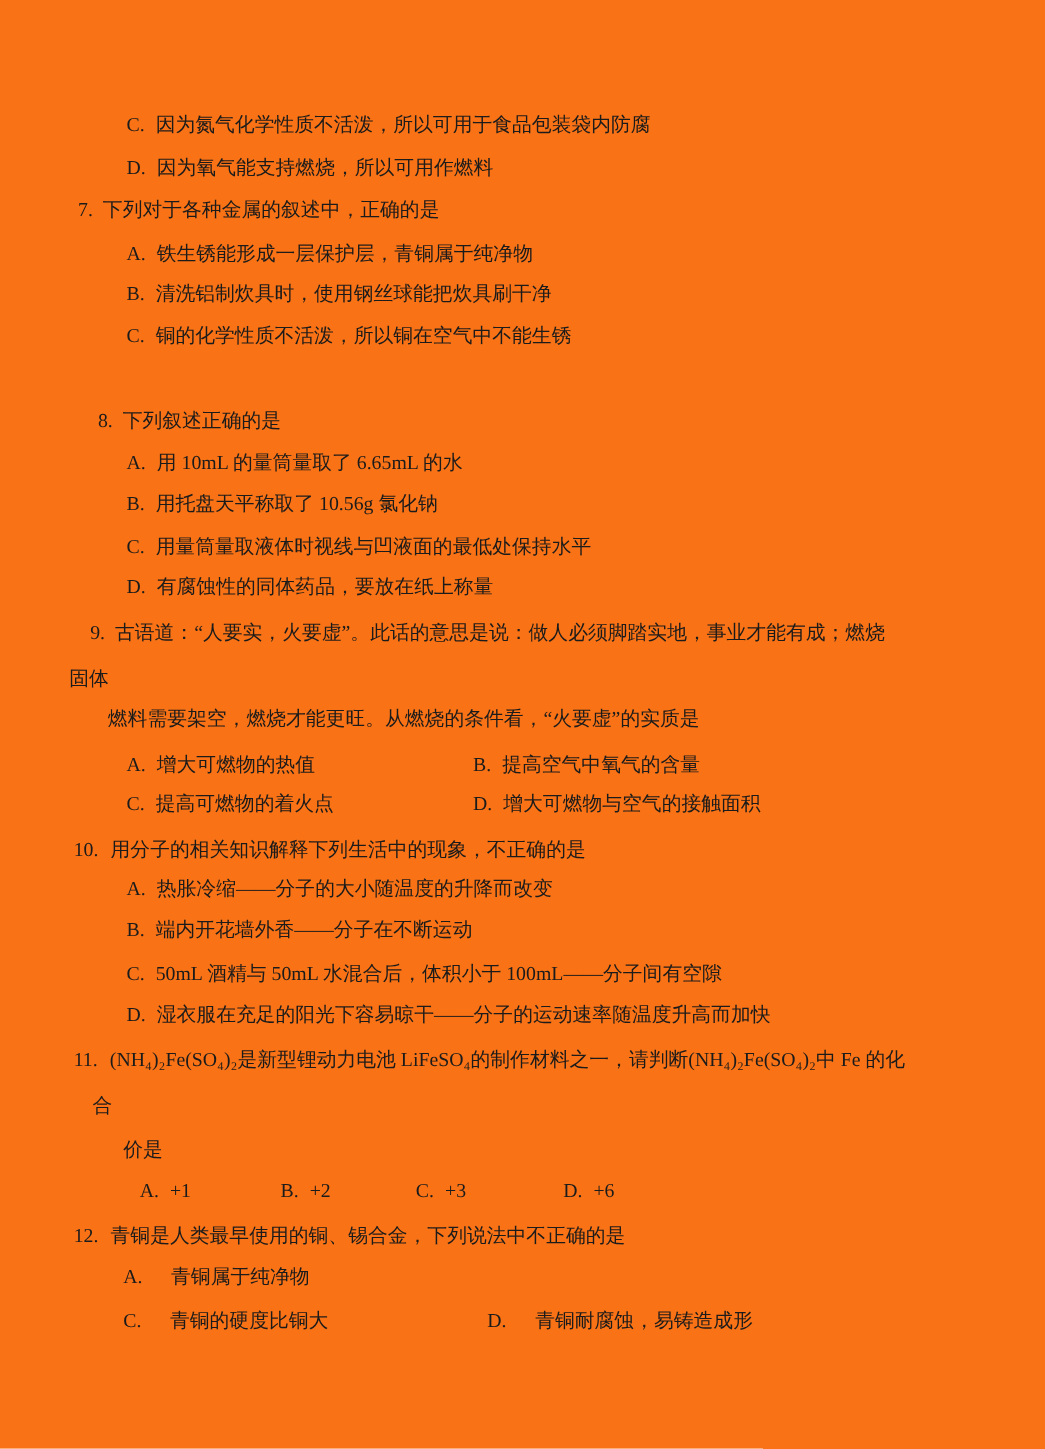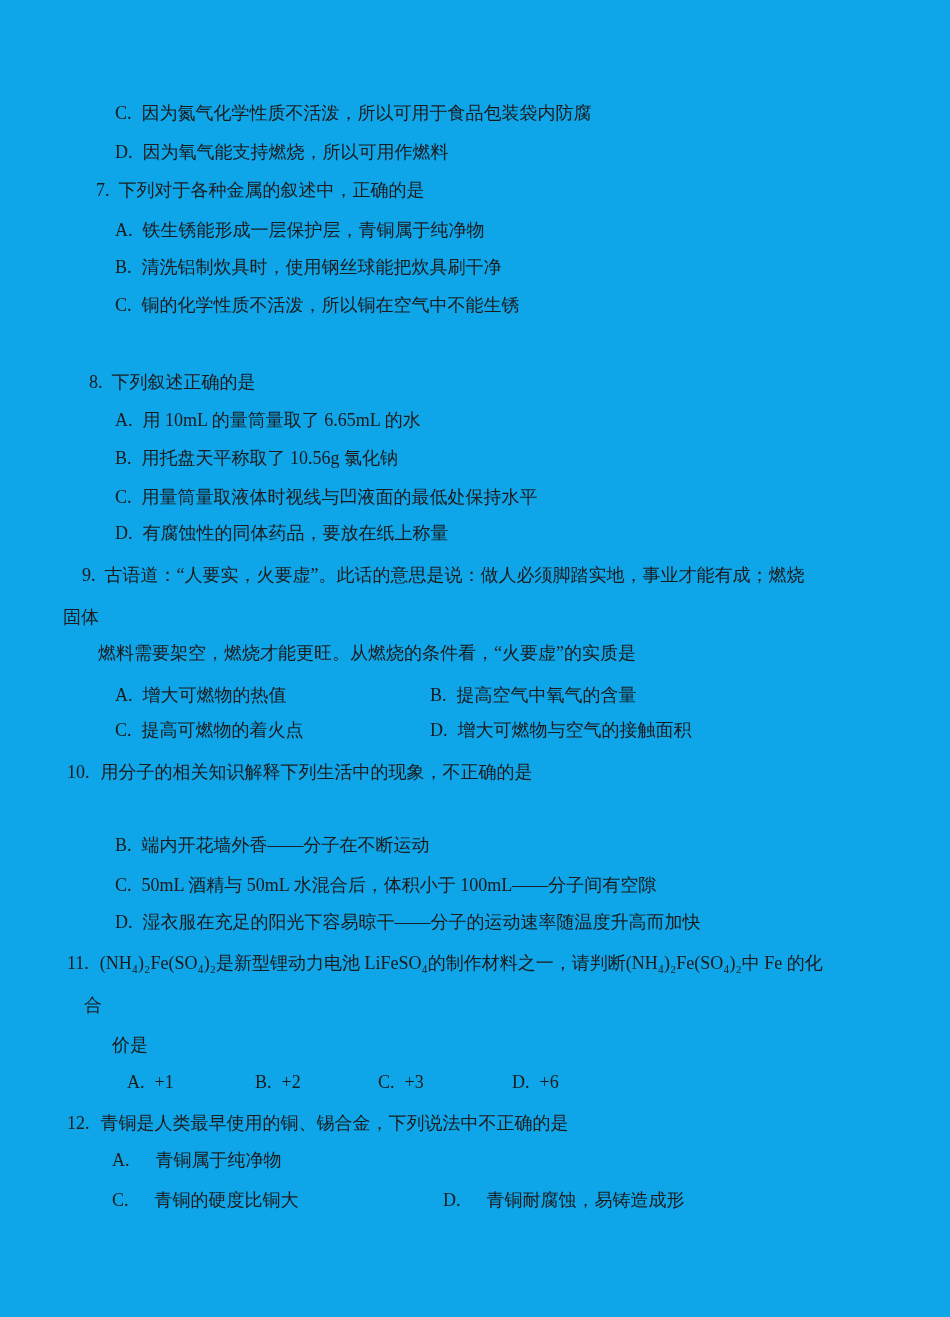--- a/index.html
+++ b/index.html
@@ -1,20 +1,20 @@
 <!DOCTYPE html>
 <html><head>
 <meta charset="utf-8">
 <style>
   html,body{margin:0;padding:0;background:#ffffff;}
   .page{
     position:relative;
     width:950px;
     height:1317px;
-    background:#0ea5e9;
+    background:#f97316;
     font-family:"Liberation Serif","DejaVu Serif",serif;
     font-size:18px;
     color:#1b1b1b;
     overflow:hidden;
     text-decoration:underline;
   }
   .line{
     position:absolute;
     height:28px;
     line-height:28px;
@@ -30,21 +30,21 @@
 
 <div class="page">
 
   <div class="line" style="top:99px;left:115px">
     <span class="lbl">C.</span><span>因为氮气化学性质不活泼，所以可用于食品包装袋内防腐</span>
   </div>
   <div class="line" style="top:138px;left:115px">
     <span class="lbl">D.</span><span>因为氧气能支持燃烧，所以可用作燃料</span>
   </div>
 
-  <div class="line" style="top:176px;left:96px">
+  <div class="line" style="top:176px;left:71px">
     <span class="num">7.</span><span>下列对于各种金属的叙述中，正确的是</span>
   </div>
   <div class="line" style="top:216px;left:115px">
     <span class="lbl">A.</span><span>铁生锈能形成一层保护层，青铜属于纯净物</span>
   </div>
   <div class="line" style="top:291px;left:115px">
     <span class="lbl">C.</span><span>铜的化学性质不活泼，所以铜在空气中不能生锈</span>
   </div>
   <div class="line" style="top:253px;left:115px">
     <span class="lbl">B.</span><span>清洗铝制炊具时，使用钢丝球能把炊具刷干净</span>
@@ -84,20 +84,23 @@
   <div class="line" style="top:716px;left:115px">
     <span class="lbl">C.</span><span>提高可燃物的着火点</span>
   </div>
   <div class="line" style="top:716px;left:430px">
     <span class="lbl">D.</span><span>增大可燃物与空气的接触面积</span>
   </div>
 
   <div class="line" style="top:758px;left:67px">
     <span class="numw">10.</span><span>用分子的相关知识解释下列生活中的现象，不正确的是</span>
   </div>
+  <div class="line" style="top:794px;left:115px">
+    <span class="lbl">A.</span><span>热胀冷缩——分子的大小随温度的升降而改变</span>
+  </div>
   <div class="line" style="top:831px;left:115px">
     <span class="lbl">B.</span><span>端内开花墙外香——分子在不断运动</span>
   </div>
   <div class="line" style="top:871px;left:115px">
     <span class="lbl">C.</span><span>50mL 酒精与 50mL 水混合后，体积小于 100mL——分子间有空隙</span>
   </div>
   <div class="line" style="top:908px;left:115px">
     <span class="lbl">D.</span><span>湿衣服在充足的阳光下容易晾干——分子的运动速率随温度升高而加快</span>
   </div>
 

